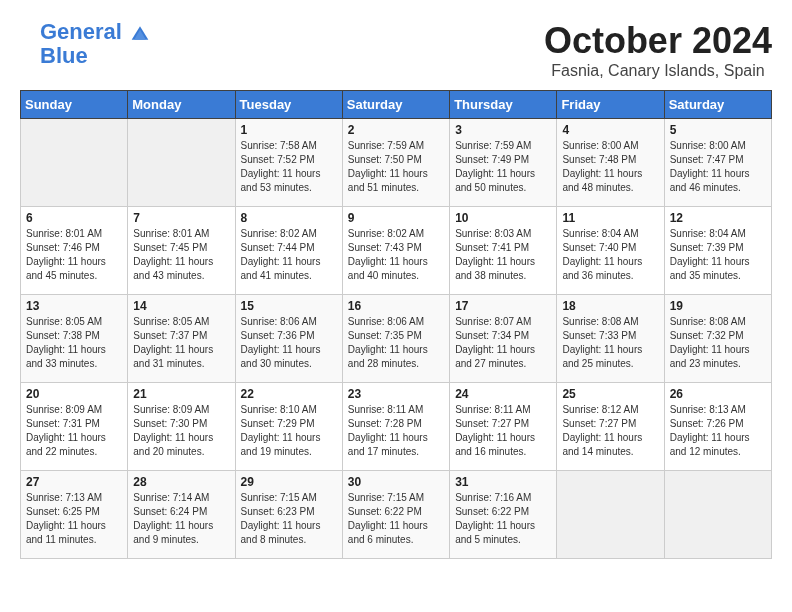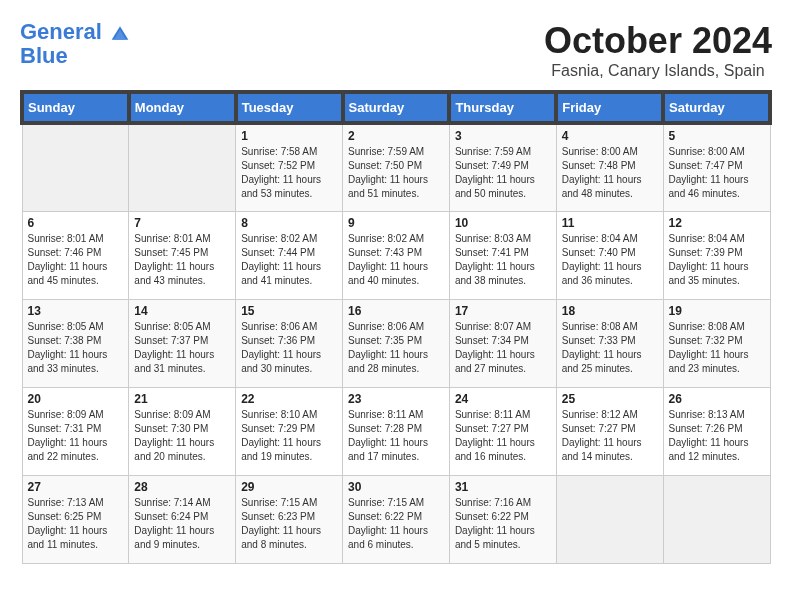--- a/index.html
+++ b/index.html
@@ -12,20 +12,21 @@
     }
     .header {
       display: flex;
       justify-content: space-between;
       align-items: flex-start;
       margin-bottom: 10px;
     }
     .logo {
       display: flex;
       align-items: center;
+      margin-left: 20px;
     }
     .logo-text {
       font-size: 22px;
       font-weight: bold;
       color: #1a1a2e;
       line-height: 1.1;
     }
     .logo-text span {
       color: #3a7bd5;
     }
@@ -51,21 +52,21 @@
       border-collapse: collapse;
       table-layout: fixed;
     }
     thead tr th {
       background-color: #3a7bd5;
       color: #fff;
       font-size: 13px;
       font-weight: bold;
       padding: 6px 4px;
       text-align: left;
-      border: 4px solid #404040;
+      border: 1px solid #404040;
     }
     tbody tr td {
       vertical-align: top;
       border: 1px solid #ccc;
       padding: 4px 5px;
       font-size: 10.5px;
       color: #222;
       min-height: 80px;
       height: 88px;
     }

